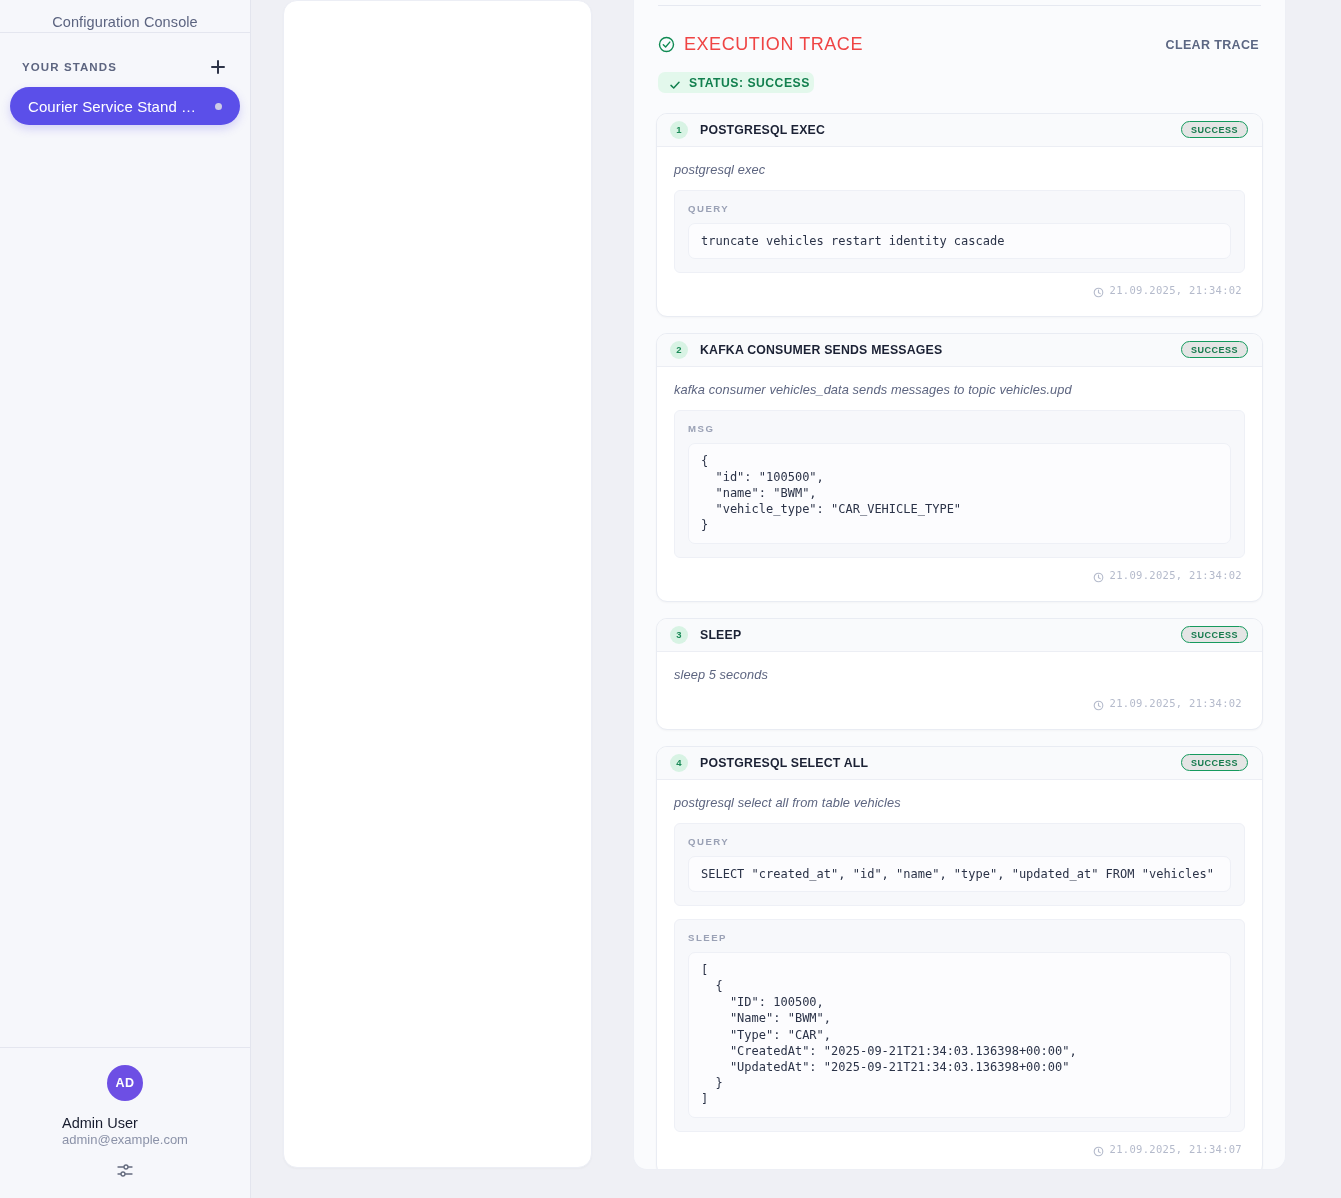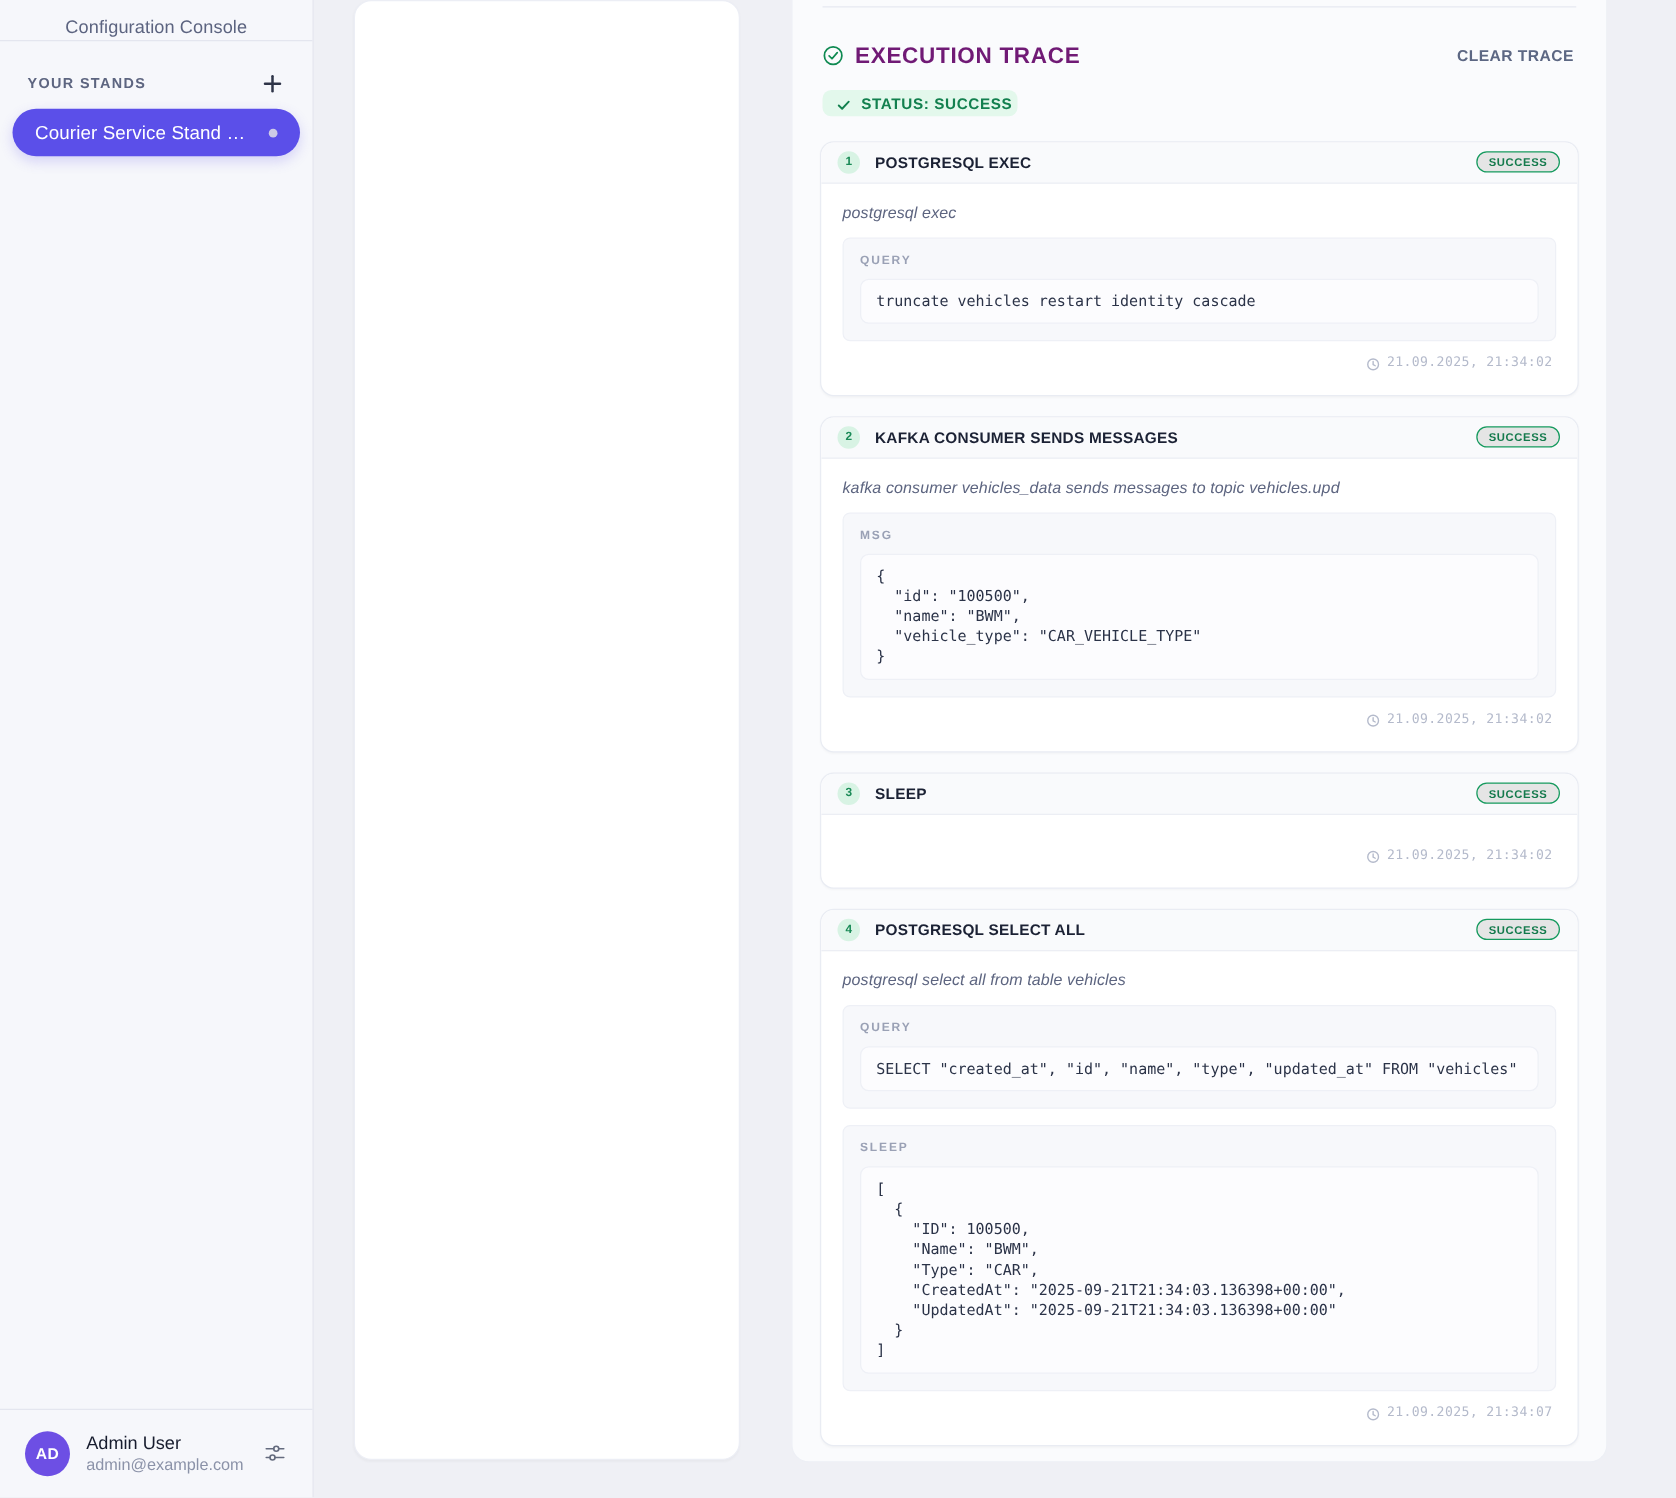--- a/index.html
+++ b/index.html
@@ -109,20 +109,21 @@
   }
 
   .sidebar-spacer { flex: 1 1 auto; }
 
   .sidebar-footer {
     border-top: 1px solid #e4e6ef;
     padding: 17px 20px;
     display: flex;
     align-items: center;
     gap: 13px;
+    flex-direction: column;
   }
   .avatar {
     width: 36px; height: 36px;
     border-radius: 50%;
     background: #6d4fe4;
     color: #fff;
     font-size: 12.5px;
     font-weight: 700;
     letter-spacing: .4px;
     display: flex; align-items: center; justify-content: center;
@@ -172,22 +173,22 @@
 
   .trace-header {
     display: flex;
     align-items: center;
     justify-content: space-between;
     padding: 34px 2px 0 2px;
   }
   .trace-title-wrap { display: flex; align-items: center; gap: 9px; }
   .trace-title {
     font-size: 18px;
-    font-weight: 700;
-    color: #701a75;
+    font-weight: 400;
+    color: #ef4444;
     letter-spacing: .55px;
     font-stretch: condensed;
   }
   .check-circle-icon { width: 17px; height: 17px; display: block; }
   .clear-trace-btn {
     background: none; border: none;
     font-family: "Liberation Sans", sans-serif;
     font-size: 12.5px;
     font-weight: 600;
     letter-spacing: .35px;
@@ -447,20 +448,21 @@
           </div>
           <div class="step-card">
             <div class="step-head">
               <div class="step-head-left">
                 <span class="step-num">3</span>
                 <span class="step-name">SLEEP</span>
               </div>
               <span class="step-badge">SUCCESS</span>
             </div>
             <div class="step-body no-block">
+              <div class="step-desc">sleep 5 seconds</div>
               <div class="step-time">
                 <span class="clock-icon"><svg viewBox="0 0 11 11" fill="none" stroke="#b4bacb" stroke-width="1.1" stroke-linecap="round">
                     <circle cx="5.5" cy="5.5" r="4.3"></circle>
                     <polyline points="5.5,3.1 5.5,5.6 7.2,6.6"></polyline>
                   </svg></span>
                 <span class="step-time-text">21.09.2025, 21:34:02</span>
               </div>
             </div>
           </div>
           <div class="step-card">

